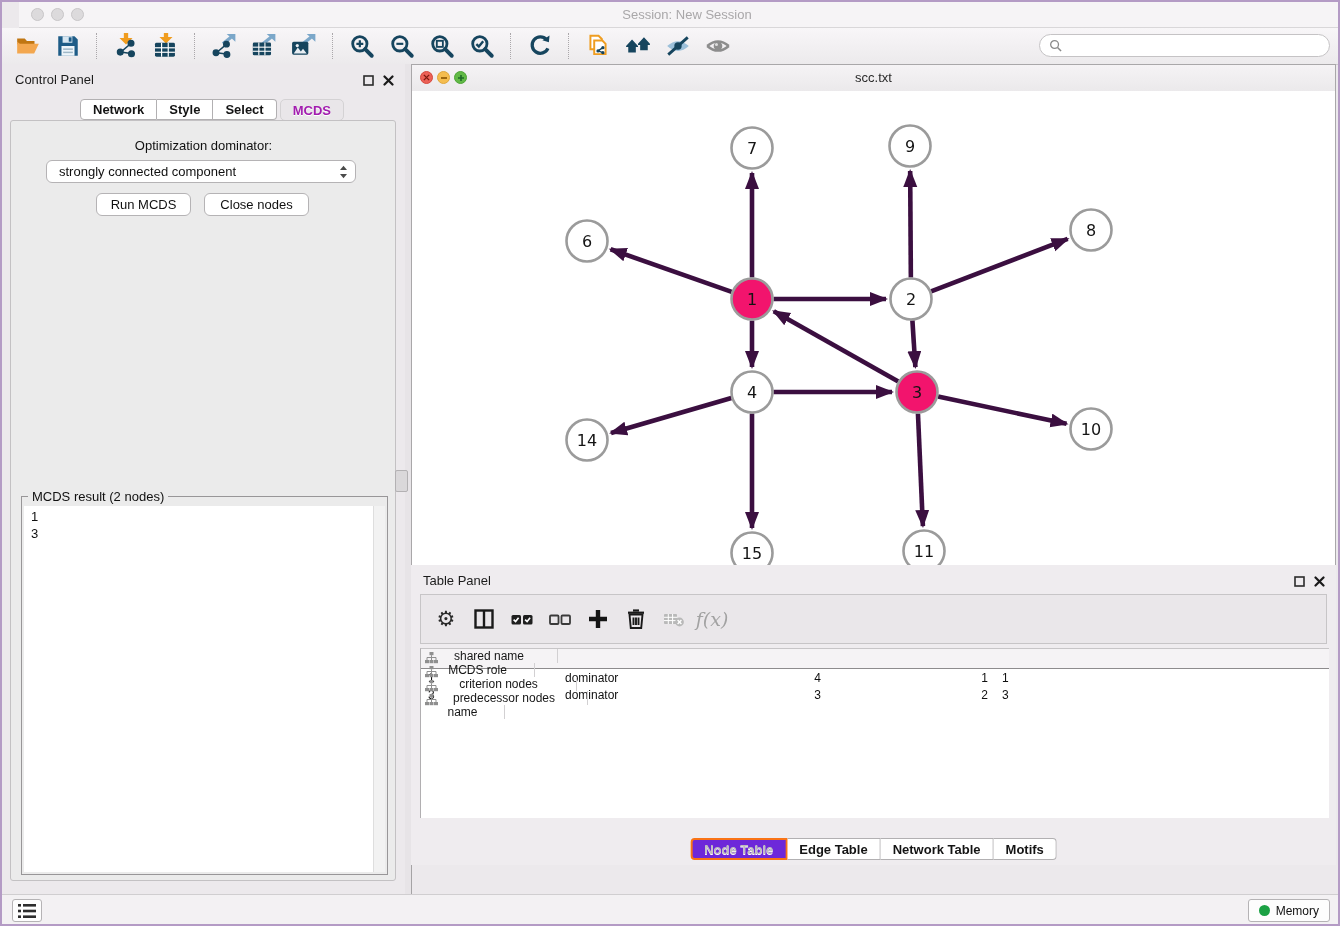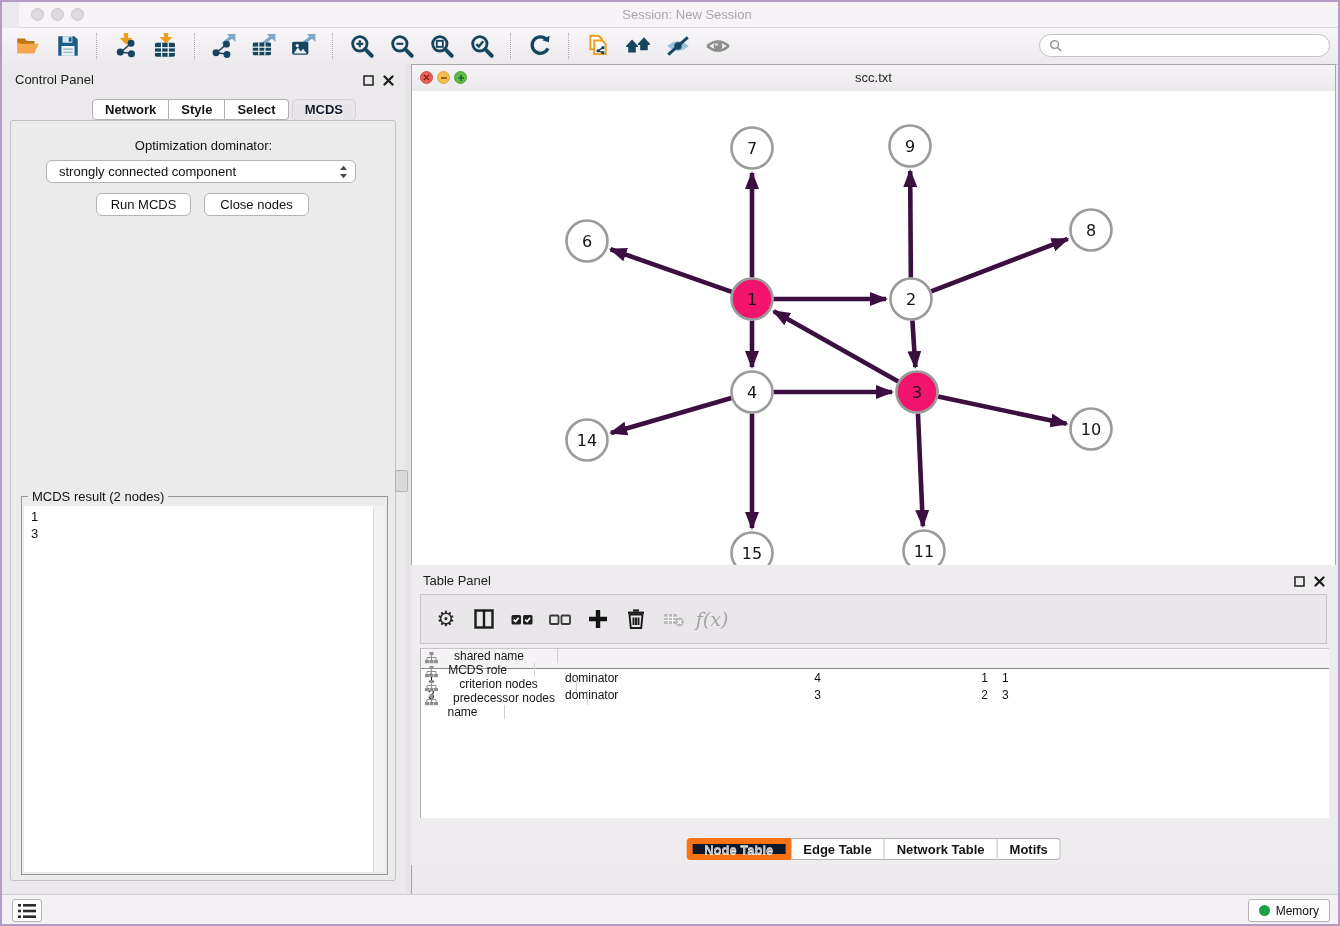--- a/index.html
+++ b/index.html
@@ -21,27 +21,27 @@
   .tb-sep{width:1px;height:26px;border-left:1px dotted #aaa7aa;margin:0 8px;}
   .search{position:absolute;right:8px;top:6px;width:291px;height:23px;background:#fff;border:1px solid #c5c3c5;
           border-radius:12px;display:flex;align-items:center;padding-left:9px;box-sizing:border-box;}
   .search input{border:none;outline:none;flex:1;font-size:12px;background:transparent;margin-left:6px;font-family:inherit;}
 
   
   .control-panel{position:absolute;left:0;top:62px;width:403px;height:830px;background:#ece9ec;}
   .cp-title{position:absolute;left:13px;top:8px;font-size:13px;color:#1c1c1c;}
   .panel-btns{position:absolute;right:11px;top:10px;display:flex;gap:8px;align-items:center;}
   .panel-btn{width:12px;height:12px;display:flex;align-items:center;justify-content:center;}
-  .cp-tabs{position:absolute;left:78px;top:35px;height:21px;display:flex;align-items:center;margin-left:12px;}
+  .cp-tabs{position:absolute;left:78px;top:35px;height:21px;display:flex;align-items:flex-start;}
   .tab{height:21px;box-sizing:border-box;border:1px solid #b2b0b2;background:#fff;font-size:13px;font-weight:bold;
        color:#141414;display:flex;align-items:center;justify-content:center;padding:0 12px;}
   .tab + .tab{border-left:none;}
   .cp-tabs .t0{border-radius:4px 0 0 4px;}
   .cp-tabs .t2{border-radius:0 4px 4px 0;}
-  .cp-tabs .tab.active{background:#e9e6e9;color:#0f172a;border:1px solid #d4d2d4;border-radius:5px;margin-left:3px;height:22px;
+  .cp-tabs .tab.active{background:#e9e6e9;color:#a21caf;border:1px solid #d4d2d4;border-radius:5px;margin-left:3px;height:22px;
        text-shadow:0 1px 0 #fff;}
   .cp-body{position:absolute;left:8px;top:56px;width:386px;height:761px;background:#ebebeb;border:1px solid #c3c1c3;
        border-radius:3px;box-sizing:border-box;}
   .opt-label{position:absolute;left:0;width:100%;top:74px;text-align:center;font-size:13px;color:#101010;}
   .criterion-select{position:absolute;left:44px;top:96px;width:310px;height:23px;background:#fff;border:1px solid #b5b3b5;
        border-radius:6px;box-sizing:border-box;display:flex;align-items:center;font-size:13px;color:#101010;padding-left:12px;}
   .criterion-select .stepper{position:absolute;right:7px;top:3px;}
   .cp-btn{position:absolute;top:129px;height:23px;background:#fff;border:1px solid #b5b3b5;border-radius:6px;
        box-sizing:border-box;font-size:13px;color:#101010;display:flex;align-items:center;justify-content:center;}
   .run-btn{left:94px;width:95px;}
@@ -79,21 +79,21 @@
   .th{position:relative;display:flex;align-items:center;justify-content:center;font-size:12px;color:#161616;
       border-right:1px solid #d2d0d2;box-sizing:border-box;}
   .th .tree{position:absolute;left:4px;top:3px;line-height:0;}
   .th-filler{flex:1;background:#fff;}
   .trow{display:flex;height:17px;font-size:12px;color:#101010;align-items:center;}
   .td{box-sizing:border-box;padding:0 7px;white-space:nowrap;}
   .tp-tabs{position:absolute;left:50%;transform:translateX(-50%);top:273px;display:flex;align-items:center;}
   .tp-tabs .tab{height:22px;}
   .tp-tabs .t0r{border-radius:4px 0 0 4px;}
   .tp-tabs .t3r{border-radius:0 4px 4px 0;}
-  .tp-tabs .tab.active{background:#0f172a;color:#bfbdbf;border:6px solid #f97316;text-shadow:0 1px 0 #fff;}
+  .tp-tabs .tab.active{background:#6d28d9;color:#bfbdbf;border:2px solid #f97316;text-shadow:0 1px 0 #fff;}
 
   
   .status-bar{position:absolute;left:0;top:892px;width:1336px;height:30px;background:#f3f1f3;border-top:1px solid #d0ced0;}
   .sb-left-btn{position:absolute;left:10px;top:4px;width:30px;height:23px;background:#fdfdfd;border:1px solid #b5b3b5;
        border-radius:3px;display:flex;align-items:center;justify-content:center;box-sizing:border-box;}
   .memory-btn{position:absolute;right:8px;top:4px;height:23px;background:#fdfdfd;border:1px solid #b5b3b5;border-radius:3px;
        display:flex;align-items:center;gap:6px;padding:0 10px;font-size:12px;color:#101010;box-sizing:border-box;}
   .memory-dot{width:11px;height:11px;border-radius:50%;background:#1ba144;}
 </style>
 </head>

